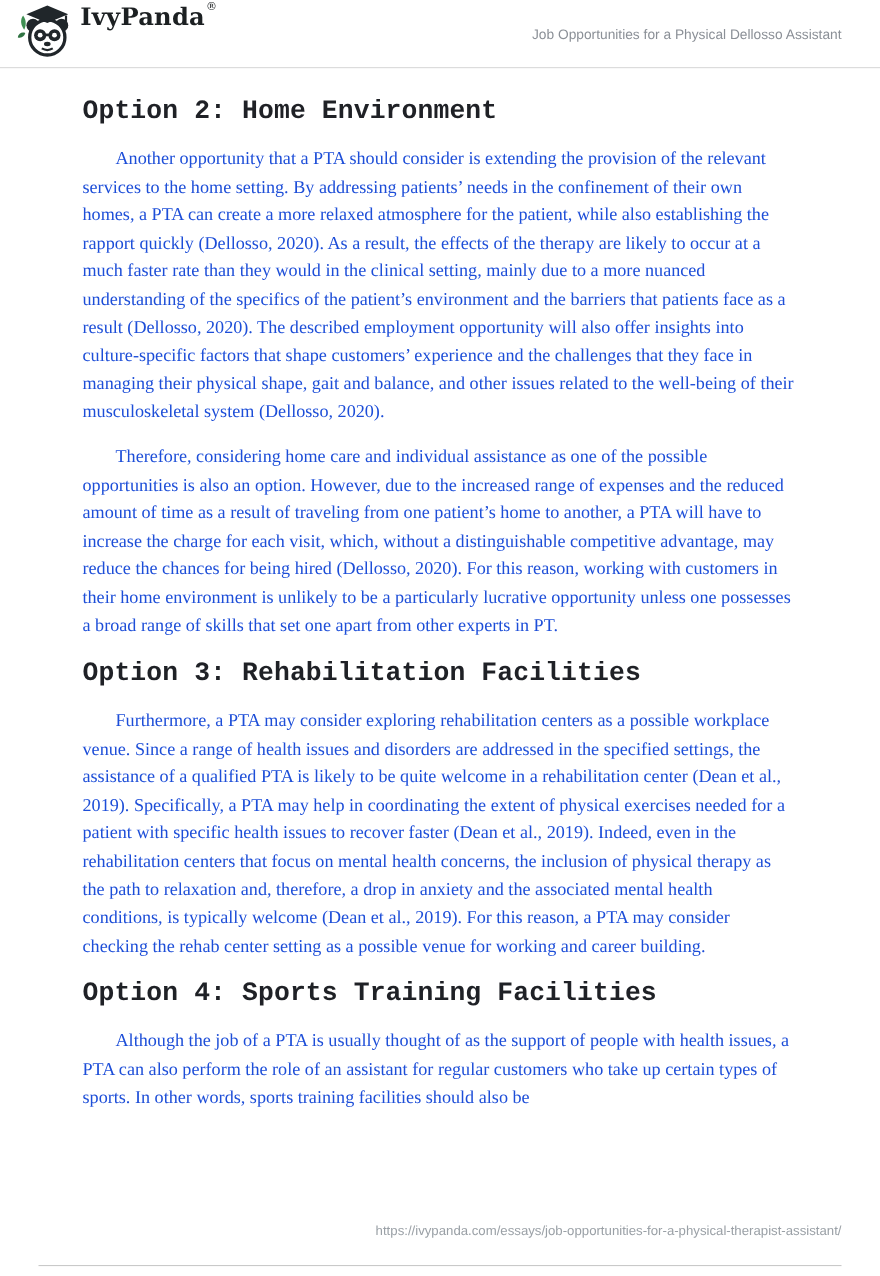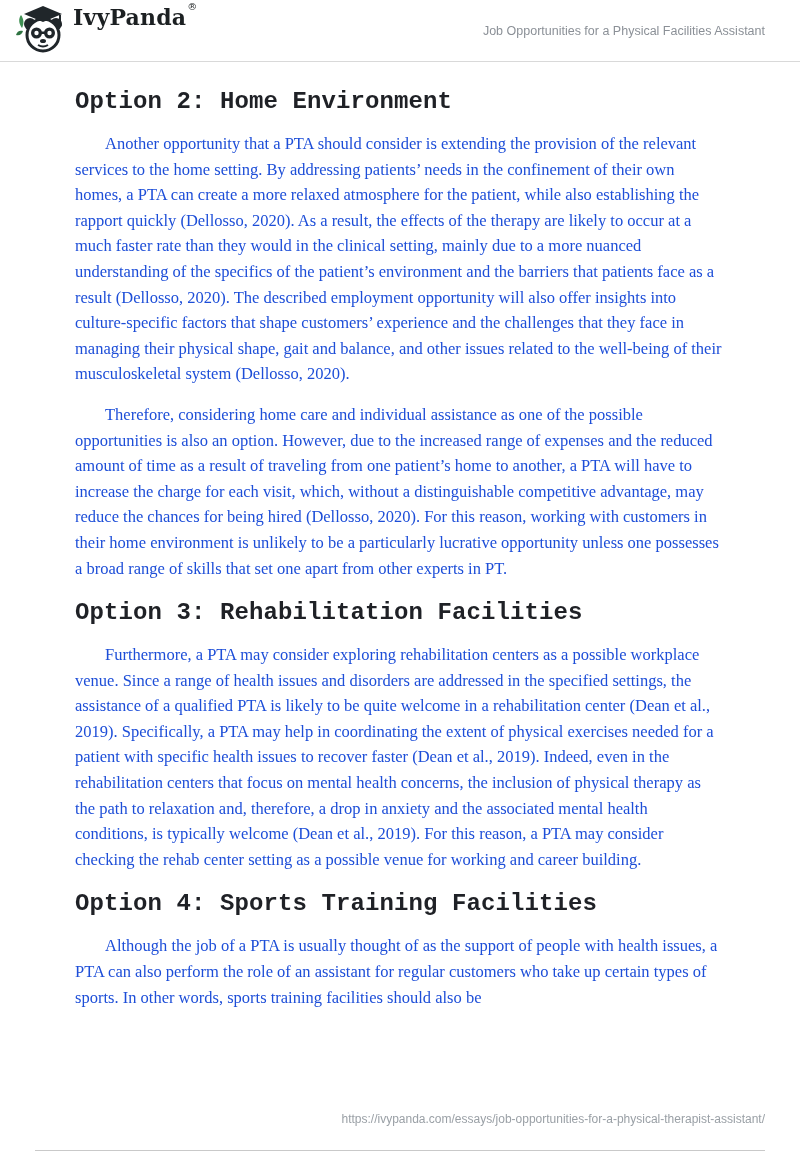--- a/index.html
+++ b/index.html
@@ -115,21 +115,21 @@
           <polygon points="27,2 46,10 27,18 8,10" fill="#20262a"></polygon>
           <rect x="20" y="12" width="14" height="5" fill="#20262a"></rect>
           <line x1="44" y1="11" x2="44" y2="20" stroke="#20262a" stroke-width="2"></line>
           <circle cx="44" cy="21" r="1.8" fill="#20262a"></circle>
         </svg>
       </span>
       <span>
         <span class="brand-name">IvyPanda</span><span class="brand-reg">®</span>
       </span>
     </div>
-    <div class="doc-title">Job Opportunities for a Physical Facilities Assistant</div>
+    <div class="doc-title">Job Opportunities for a Physical Dellosso Assistant</div>
   </div>
 
   <div class="content">
 
     <h2 class="section-heading">Option 2: Home Environment</h2>
     <p class="body-par">Another opportunity that a PTA should consider is extending the provision of the relevant services to the home setting. By addressing patients’ needs in the confinement of their own homes, a PTA can create a more relaxed atmosphere for the patient, while also establishing the rapport quickly (Dellosso, 2020). As a result, the effects of the therapy are likely to occur at a much faster rate than they would in the clinical setting, mainly due to a more nuanced understanding of the specifics of the patient’s environment and the barriers that patients face as a result (Dellosso, 2020). The described employment opportunity will also offer insights into culture-specific factors that shape customers’ experience and the challenges that they face in managing their physical shape, gait and balance, and other issues related to the well-being of their musculoskeletal system (Dellosso, 2020).</p>
     <p class="body-par">Therefore, considering home care and individual assistance as one of the possible opportunities is also an option. However, due to the increased range of expenses and the reduced amount of time as a result of traveling from one patient’s home to another, a PTA will have to increase the charge for each visit, which, without a distinguishable competitive advantage, may reduce the chances for being hired (Dellosso, 2020). For this reason, working with customers in their home environment is unlikely to be a particularly lucrative opportunity unless one possesses a broad range of skills that set one apart from other experts in PT.</p>
 
     <h2 class="section-heading">Option 3: Rehabilitation Facilities</h2>
     <p class="body-par">Furthermore, a PTA may consider exploring rehabilitation centers as a possible workplace venue. Since a range of health issues and disorders are addressed in the specified settings, the assistance of a qualified PTA is likely to be quite welcome in a rehabilitation center (Dean et al., 2019). Specifically, a PTA may help in coordinating the extent of physical exercises needed for a patient with specific health issues to recover faster (Dean et al., 2019). Indeed, even in the rehabilitation centers that focus on mental health concerns, the inclusion of physical therapy as the path to relaxation and, therefore, a drop in anxiety and the associated mental health conditions, is typically welcome (Dean et al., 2019). For this reason, a PTA may consider checking the rehab center setting as a possible venue for working and career building.</p>

